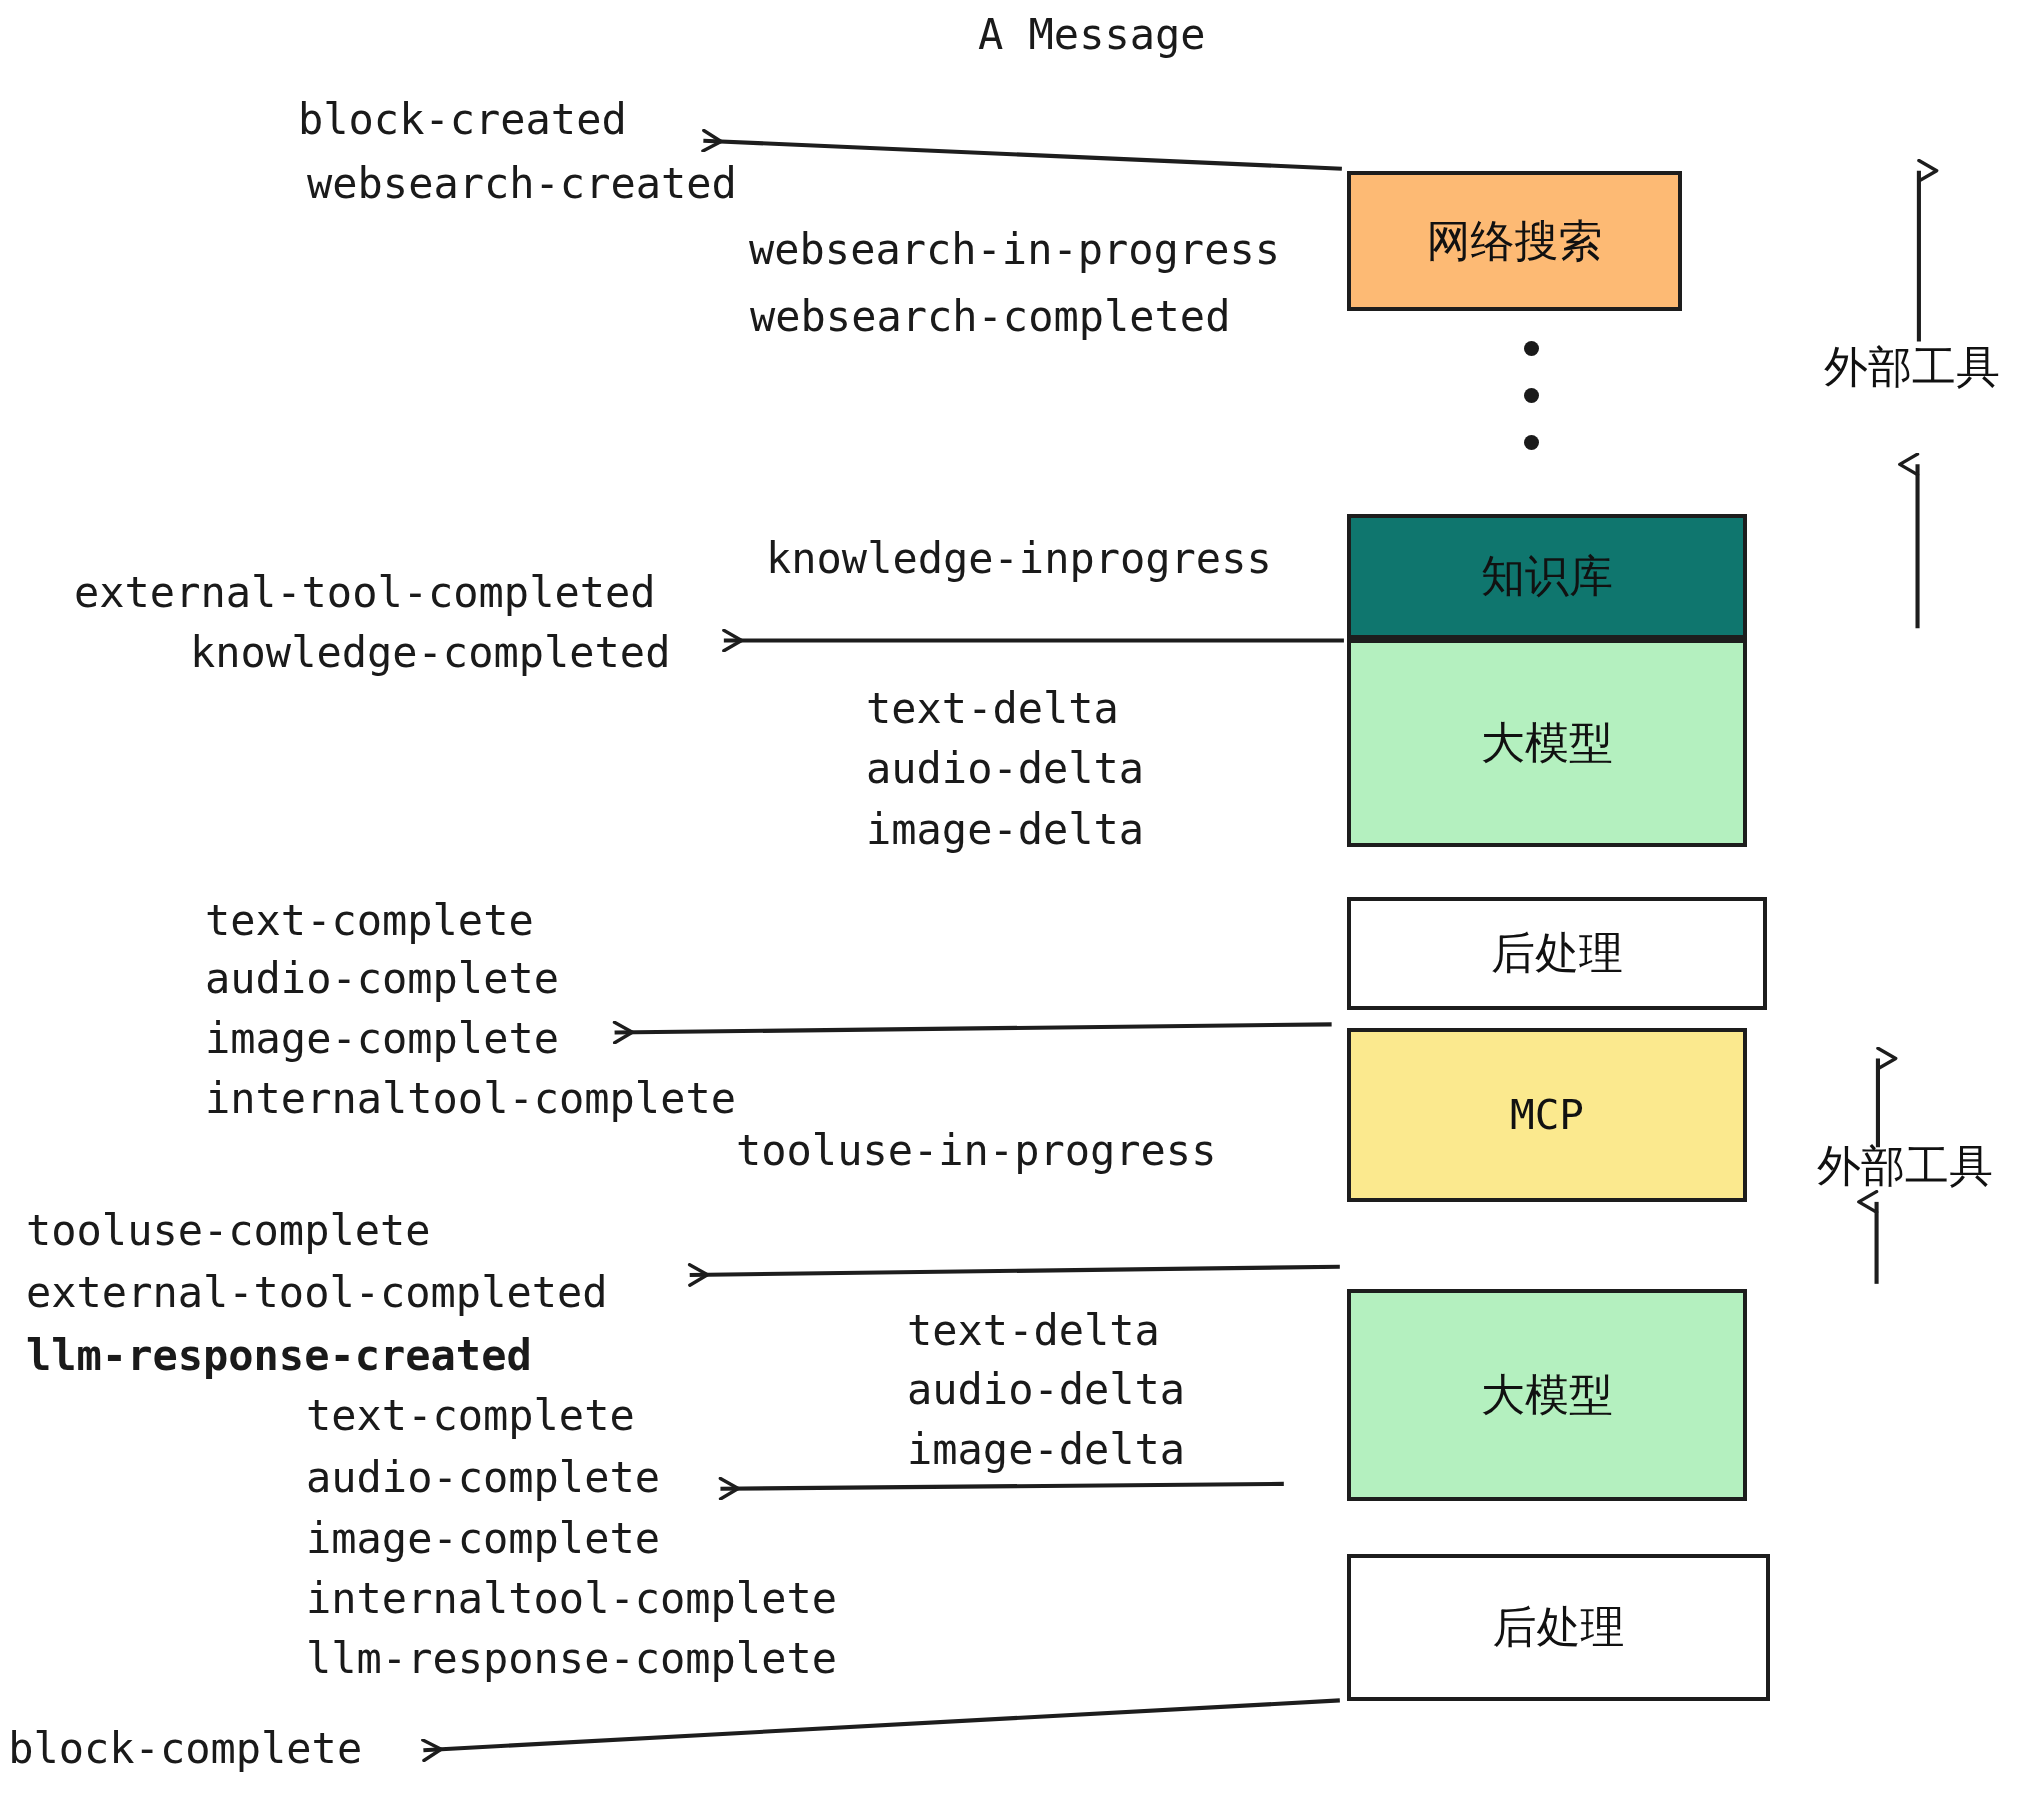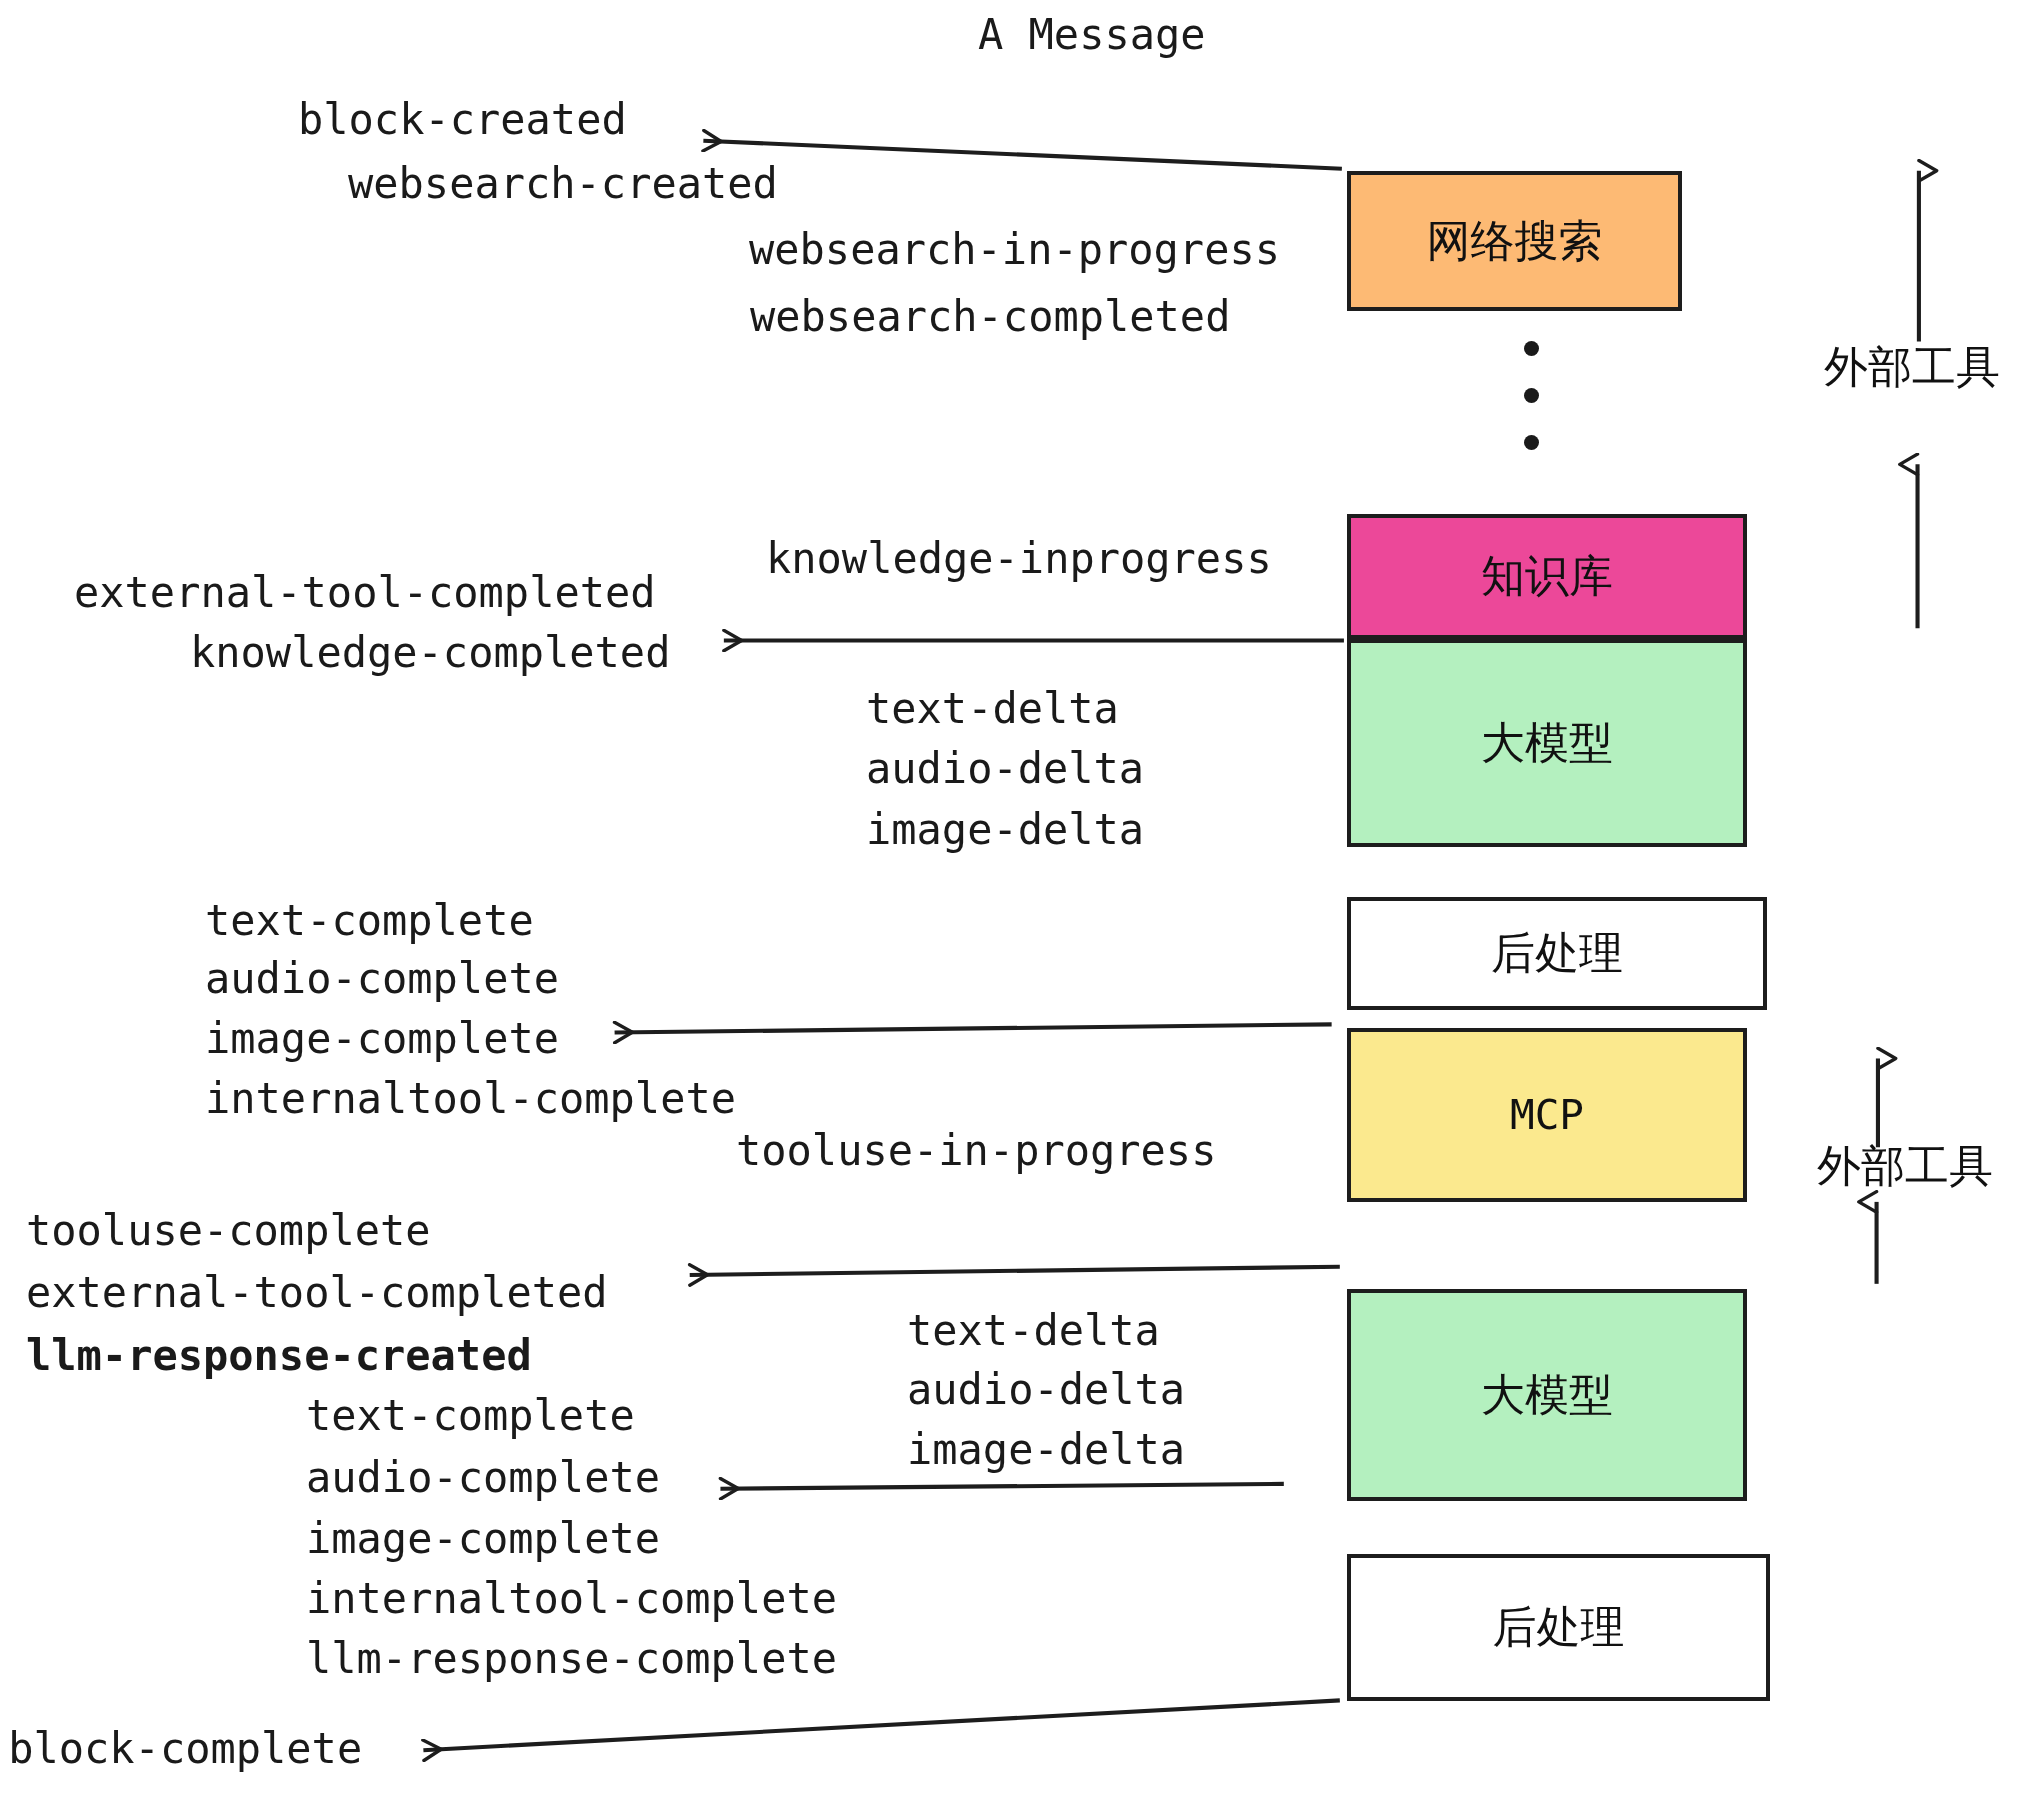--- a/index.html
+++ b/index.html
@@ -111,21 +111,21 @@
   <div class="box" style="left:1347px; top:171px; width:335px; height:140px; background:#fdba74;">
     <span>网络搜索</span>
   </div>
 
   <div class="dots" style="left:1523px; top:341px; width:16.4px; height:109px;">
     <i></i>
     <i></i>
     <i></i>
   </div>
 
-  <div class="box" style="left:1347px; top:514px; width:400px; height:125px; background:#ec4899;">
+  <div class="box" style="left:1347px; top:514px; width:400px; height:125px; background:#0f766e;">
     <span>知识库</span>
   </div>
 
   <div class="box" style="left:1347px; top:639px; width:400px; height:208px; background:#b4f0bf;">
     <span>大模型</span>
   </div>
 
   <div class="box" style="left:1347px; top:897px; width:420px; height:113px; background:#ffffff;">
     <span>后处理</span>
   </div>
@@ -141,21 +141,21 @@
   <div class="box" style="left:1347px; top:1554px; width:423px; height:147px; background:#ffffff;">
     <span>后处理</span>
   </div>
 
   <div class="cjk" style="left:1824px; top:338px;">外部工具</div>
 
   <div class="cjk" style="left:1817px; top:1137px;">外部工具</div>
 
   <div class="lbl" style="left:298px; top:99px;text-align:center;">block-created</div>
 
-  <div class="lbl" style="left:307px; top:163px;margin-left:41px;">websearch-created</div>
+  <div class="lbl" style="left:307px; top:163px;">websearch-created</div>
 
   <div class="lbl" style="left:749px; top:208px;margin-top:21px;">websearch-in-progress</div>
 
   <div class="lbl" style="left:750px; top:296px;">websearch-completed</div>
 
 
   <div class="lbl" style="left:766px; top:538px;">knowledge-inprogress</div>
 
   <div class="lbl" style="left:74px; top:572px;">external-tool-completed</div>
 

